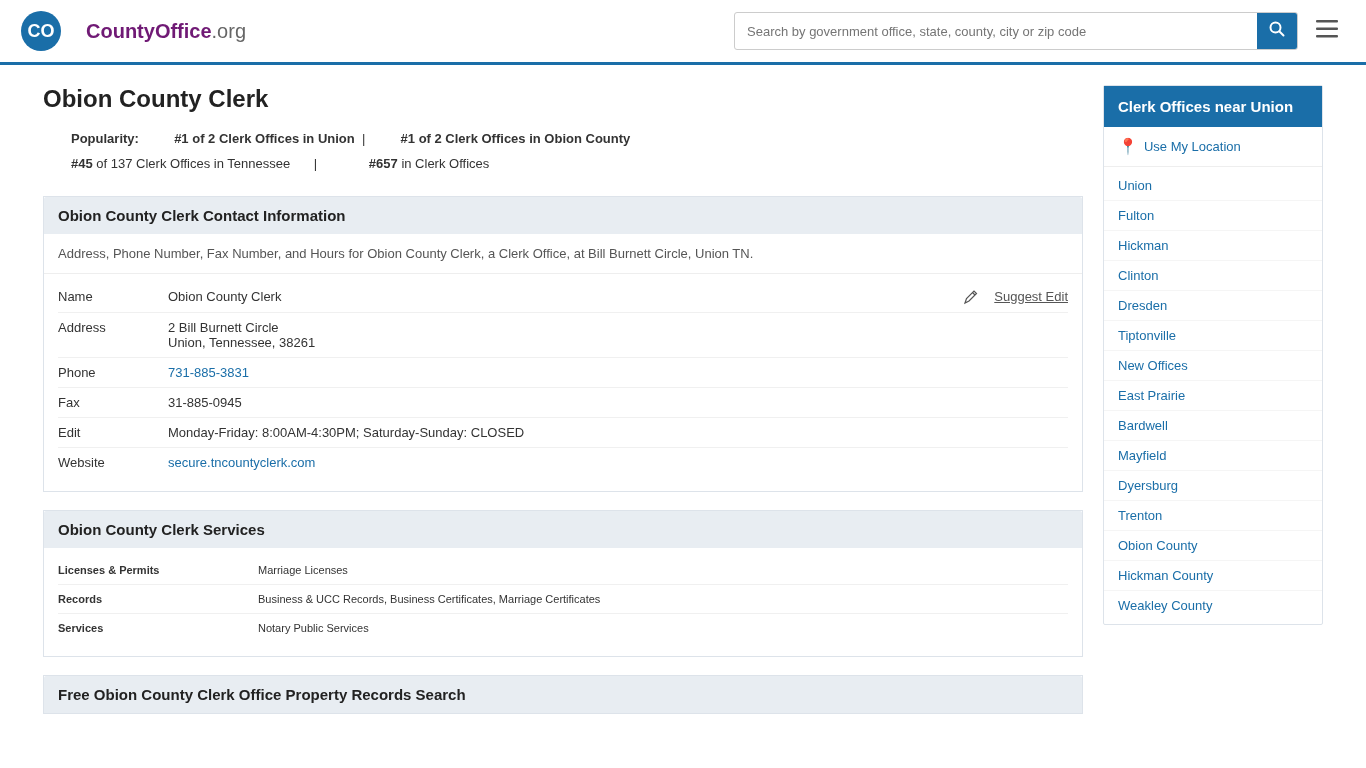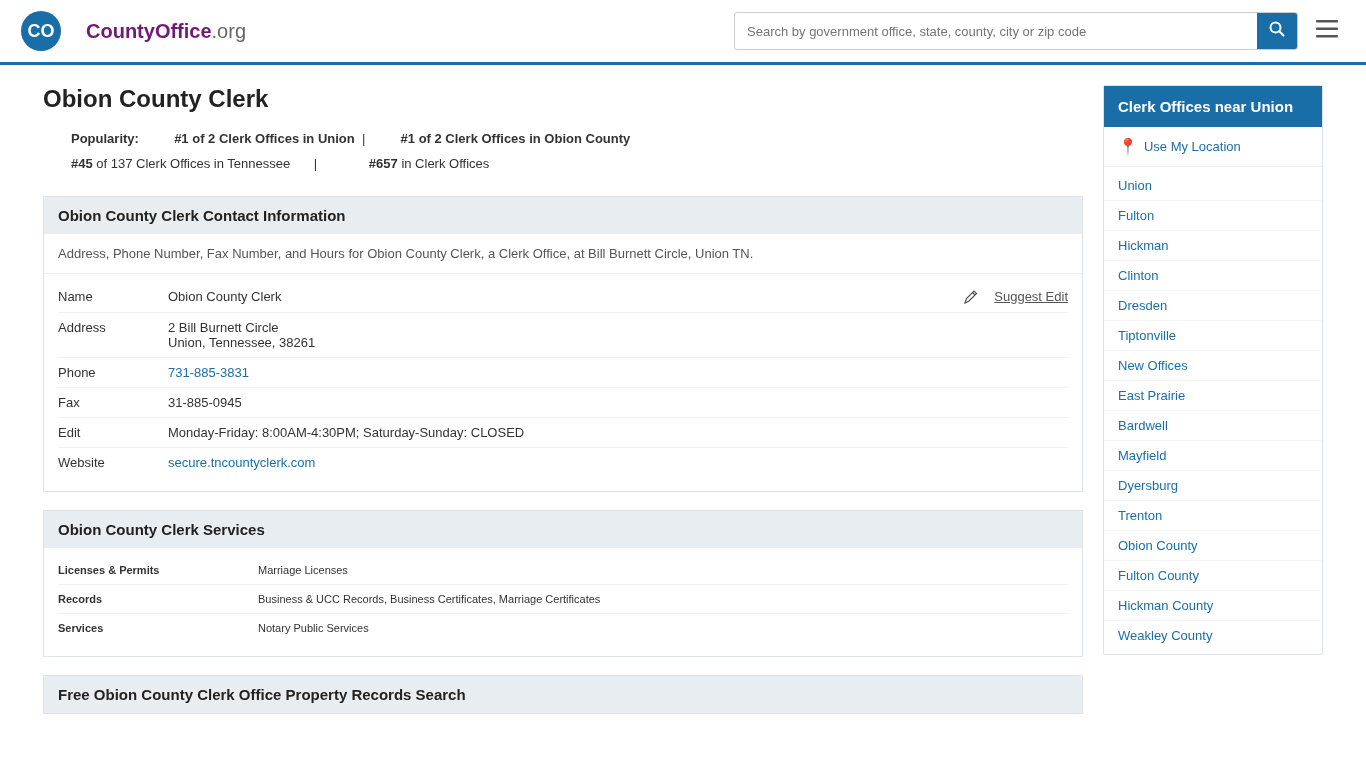--- a/index.html
+++ b/index.html
@@ -396,20 +396,19 @@
         <a class="sidebar-link" href="#">Clinton</a>
         <a class="sidebar-link" href="#">Dresden</a>
         <a class="sidebar-link" href="#">Tiptonville</a>
         <a class="sidebar-link" href="#">New Offices</a>
         <a class="sidebar-link" href="#">East Prairie</a>
         <a class="sidebar-link" href="#">Bardwell</a>
         <a class="sidebar-link" href="#">Mayfield</a>
         <a class="sidebar-link" href="#">Dyersburg</a>
         <a class="sidebar-link" href="#">Trenton</a>
         <a class="sidebar-link" href="#">Obion County</a>
-        <a class="sidebar-link" href="#">Fulton County</a>
         <a class="sidebar-link" href="#">Hickman County</a>
         <a class="sidebar-link" href="#">Weakley County</a>
       </div>
     </div>
   </div>
 
 </div>
 
 </body></html>

